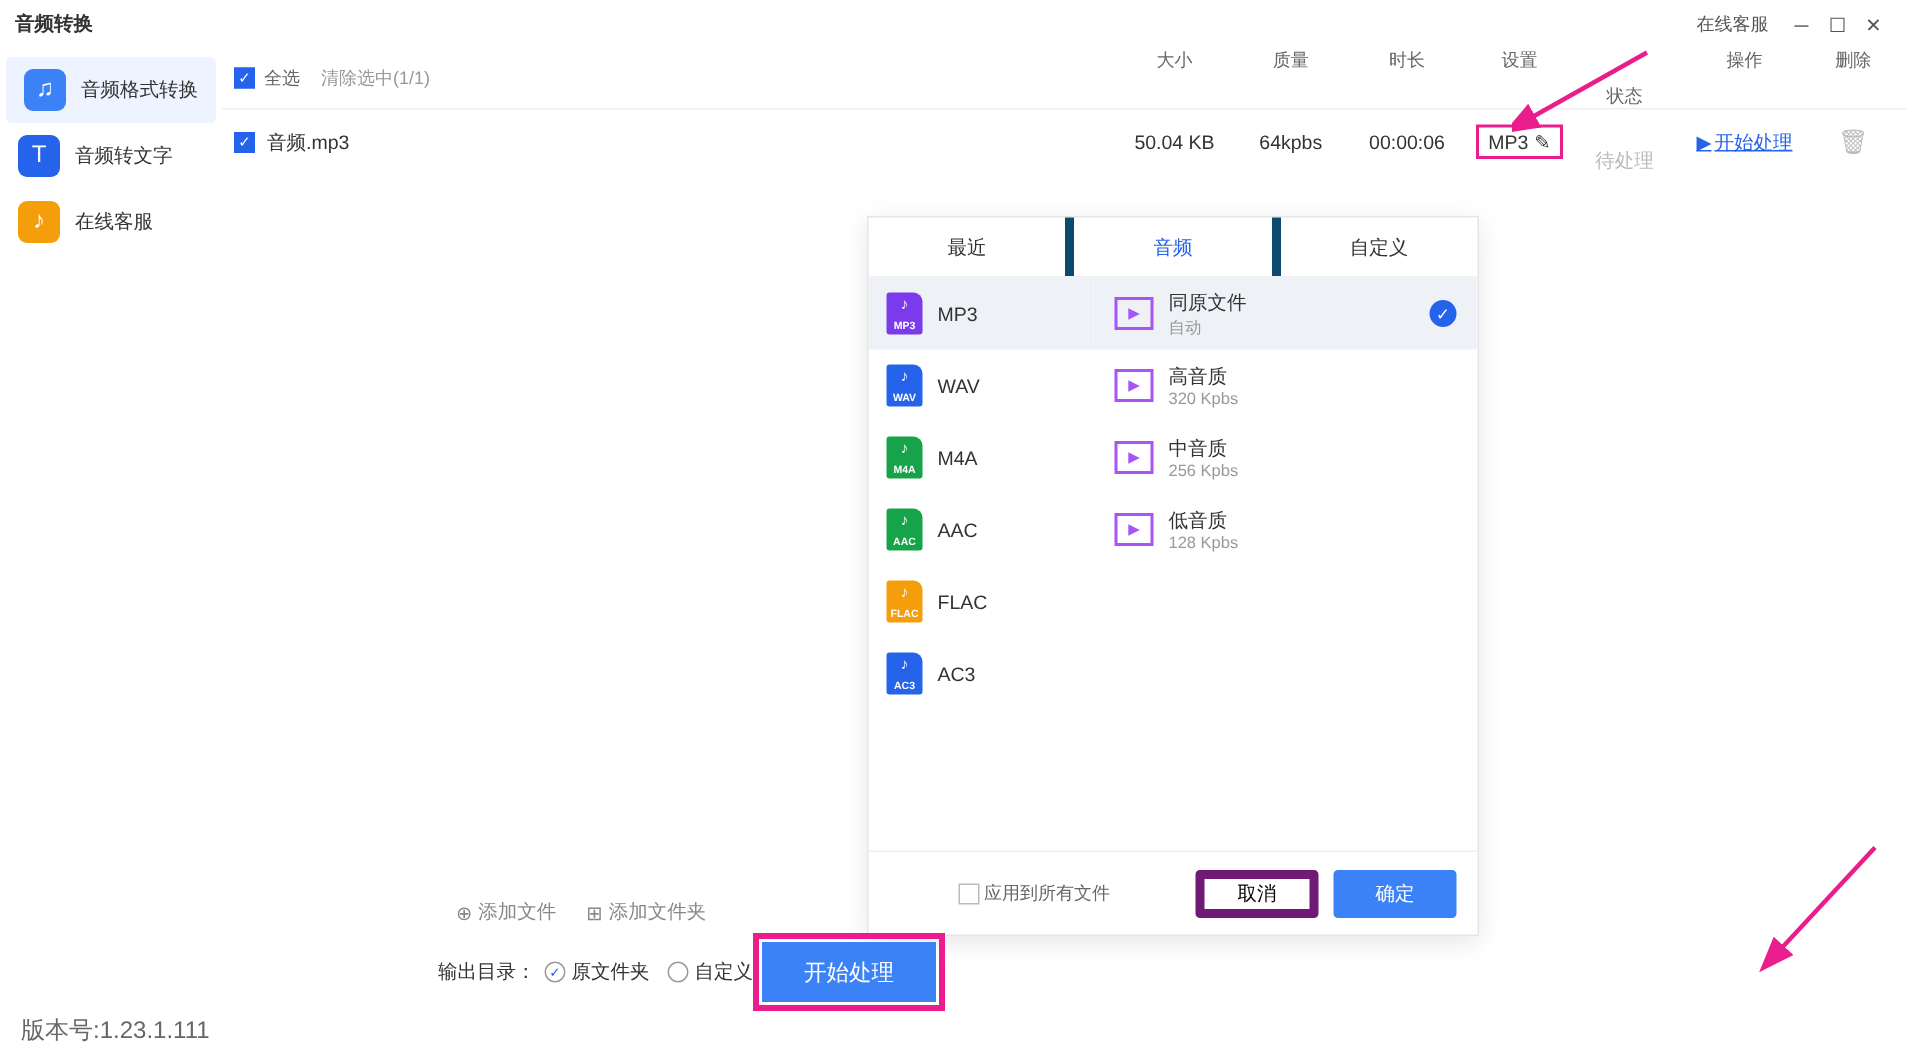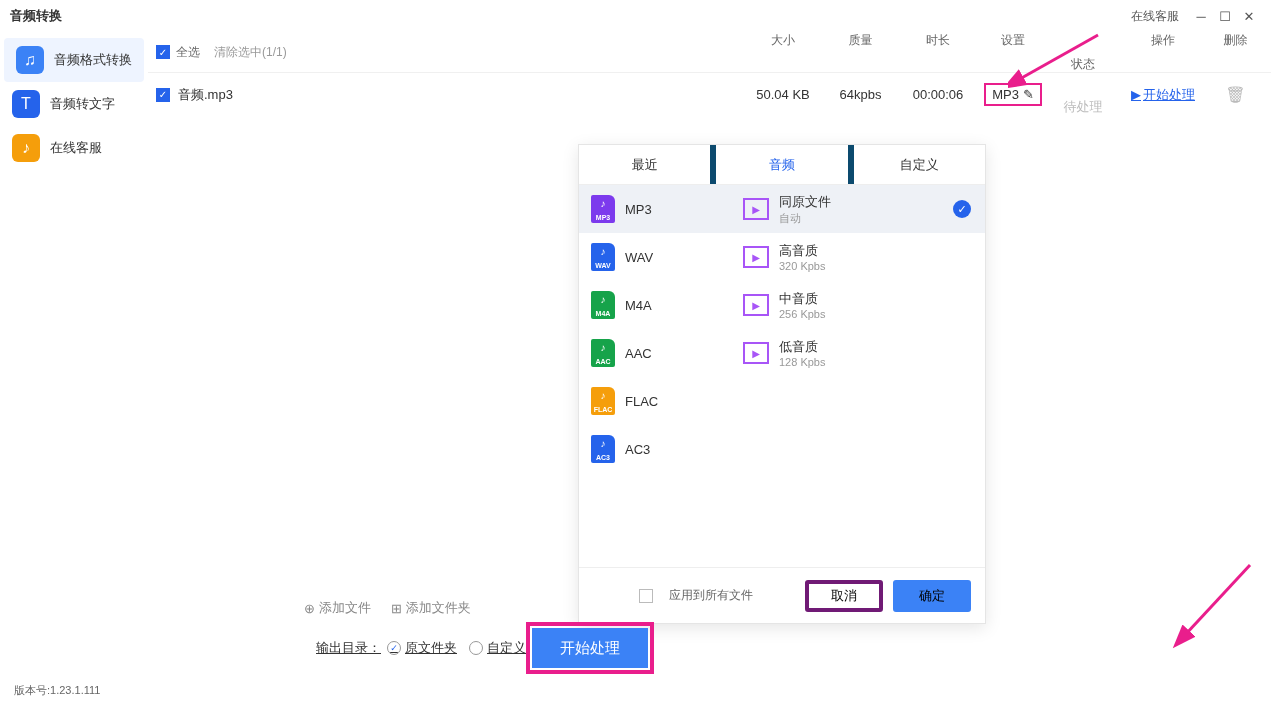--- a/index.html
+++ b/index.html
@@ -68,35 +68,35 @@
 
 .qlist { flex: 1; }
 .qitem { display: flex; align-items: center; gap: 10px; height: 48px; padding: 0 14px; cursor: pointer; }
 .qitem.sel { background: #eef1f6; }
 .qicon { width: 26px; height: 22px; border: 2px solid #a855f7; display: flex; align-items: center; justify-content: center; color: #a855f7; font-size: 10px; }
 .qtext .t { font-size: 13px; }
 .qtext .s { font-size: 11px; color: #999; }
 .qcheck { margin-left: auto; width: 18px; height: 18px; border-radius: 50%; background: #2563eb; color: #fff; display: flex; align-items: center; justify-content: center; font-size: 11px; }
 
 .pfoot { height: 56px; border-top: 1px solid #eee; display: flex; align-items: center; padding: 0 14px; gap: 10px; }
-.pfoot .apply { display: flex; align-items: center; gap: 16px; font-size: 12px; color: #666; padding-left: 46px; }
+.pfoot .apply { display: flex; align-items: center; gap: 3px; font-size: 12px; color: #666; padding-left: 46px; }
 .pfoot .spacer { flex: 1; }
-.btn { height: 32px; padding: 0 22px; border: 4px solid #701a75; background: #fff; border-radius: 3px; font-size: 13px; cursor: pointer; }
-.btn.pri { background: #3b82f6; color: #000000; border-color: #3b82f6; }
+.btn { height: 32px; padding: 0 22px; border: 6px solid #701a75; background: #fff; border-radius: 3px; font-size: 13px; cursor: pointer; }
+.btn.pri { background: #3b82f6; color: #ffffff; border-color: #3b82f6; }
 
 .bottombar { position: absolute; left: 148px; right: 0; bottom: 56px; height: 40px; display: flex; align-items: center; gap: 20px; padding: 0 8px; color: #888; font-size: 13px; }
 .bottombar .add { display: flex; align-items: center; gap: 4px; cursor: pointer; }
 
-.outbar { position: absolute; left: 160px; right: 0; bottom: 16px; height: 40px; display: flex; align-items: center; padding: 0 8px; font-size: 13px; text-decoration: underline; }
+.outbar { position: absolute; left: 136px; right: 0; bottom: 16px; height: 40px; display: flex; align-items: center; padding: 0 8px; font-size: 13px; }
 .radio { width: 14px; height: 14px; border-radius: 50%; border: 1px solid #999; display: inline-flex; align-items: center; justify-content: center; margin-right: 4px; }
 .radio.chk::after { content: "✓"; font-size: 9px; color: #2563eb; }
 .startbtn { margin-left: auto; background: #3b82f6; color: #fff; border: none; height: 40px; padding: 0 28px; font-size: 15px; cursor: pointer; }
 .startbox { border: 4px solid #e91e8c; padding: 2px; }
 
-.version { position: absolute; left: 14px; bottom: 6px; font-size: 11px; color: #666; }
+.version { position: absolute; left: 14px; bottom: 6px; font-size: 16px; color: #666; }
 
 
 .arrow1 { position: absolute; left: 1008px; top: 30px; pointer-events: none; }
 .arrow2 { position: absolute; left: 1170px; top: 560px; pointer-events: none; }
 </style>
 </head>
 <body>
 
 <div class="titlebar">
   <span class="title">音频转换</span>

